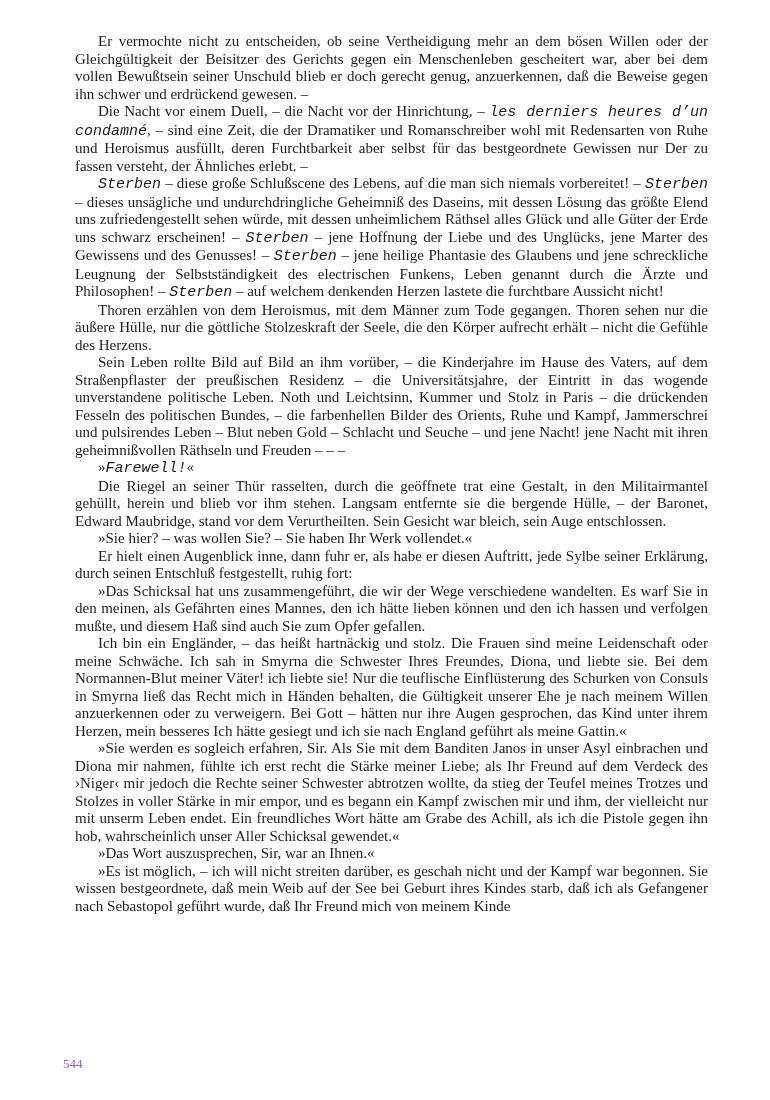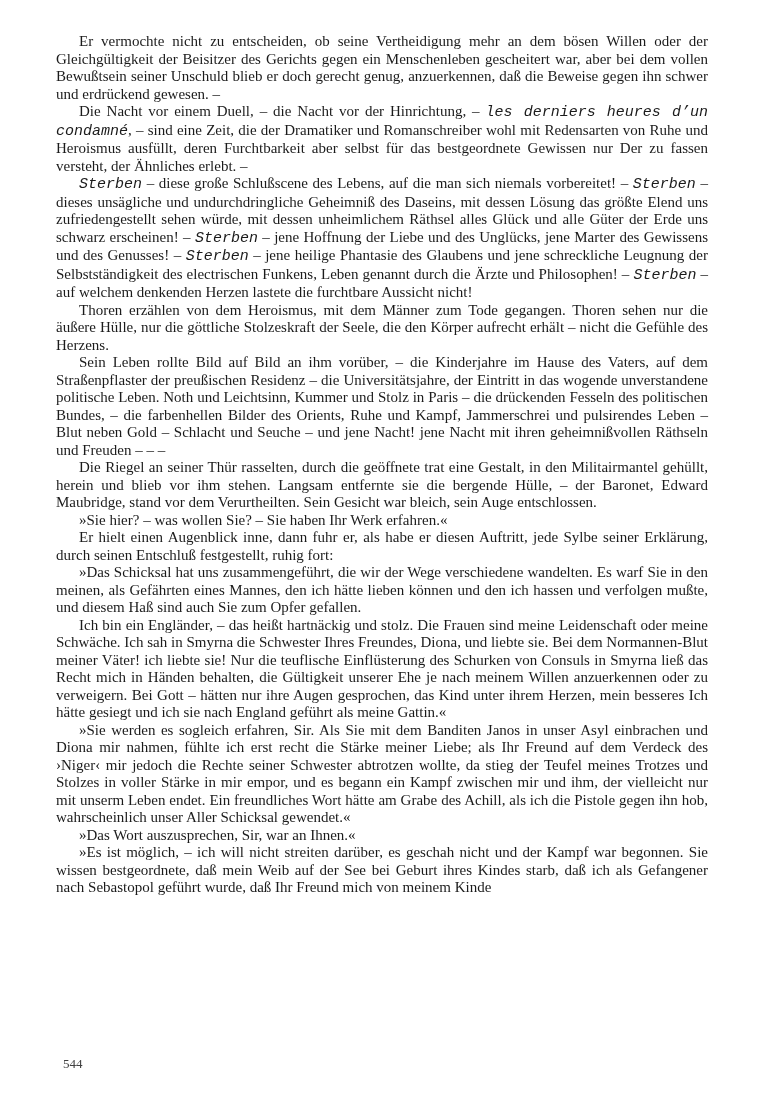--- a/index.html
+++ b/index.html
@@ -14,21 +14,21 @@
     color: #1b1b1b;
     position: relative;
     overflow: hidden;
   }
   .page {
     position: absolute;
     inset: 0;
   }
   .text-block {
     position: absolute;
-    left: 56px;
+    left: 75px;
     right: 62px;
     top: 33px;
     font-size: 15px;
     line-height: 17.5px;
     text-align: justify;
     hyphens: auto;
     -webkit-hyphens: auto;
   }
   .para {
     margin: 0;
@@ -37,35 +37,36 @@
   }
   .para em {
     font-style: italic;
     font-family: Liberation Mono, monospace;
   }
   .page-number {
     position: absolute;
     left: 63px;
     top: 1056px;
     font-size: 13px;
-    color: #404040;
+    color: #8b5cf6;
   }
 </style>
 </head>
 <body>
 
 <div class="page">
   <div class="text-block">
       <p class="para"><span>Er vermochte nicht zu entscheiden, ob seine Vertheidigung mehr an dem bösen Willen oder der Gleichgültigkeit der Beisitzer des Gerichts gegen ein Menschenleben gescheitert war, aber bei dem vollen Bewußtsein seiner Unschuld blieb er doch gerecht genug, anzuerkennen, daß die Beweise gegen ihn schwer und erdrückend gewesen. –</span></p>
       <p class="para"><span>Die Nacht vor einem Duell, – die Nacht vor der Hinrichtung, – </span><em>les derniers heures d’un condamné</em><span>, – sind eine Zeit, die der Dramatiker und Romanschreiber wohl mit Redensarten von Ruhe und Heroismus ausfüllt, deren Furchtbarkeit aber selbst für das bestgeordnete Gewissen nur Der zu fassen versteht, der Ähnliches erlebt. –</span></p>
       <p class="para"><em>Sterben</em><span> – diese große Schlußscene des Lebens, auf die man sich niemals vorbereitet! – </span><em>Sterben</em><span> – dieses unsägliche und undurchdringliche Geheimniß des Daseins, mit dessen Lösung das größte Elend uns zufriedengestellt sehen würde, mit dessen unheimlichem Räthsel alles Glück und alle Güter der Erde uns schwarz erscheinen! – </span><em>Sterben</em><span> – jene Hoffnung der Liebe und des Unglücks, jene Marter des Gewissens und des Genusses! – </span><em>Sterben</em><span> – jene heilige Phantasie des Glaubens und jene schreckliche Leugnung der Selbstständigkeit des electrischen Funkens, Leben genannt durch die Ärzte und Philosophen! – </span><em>Sterben</em><span> – auf welchem denkenden Herzen lastete die furchtbare Aussicht nicht!</span></p>
       <p class="para"><span>Thoren erzählen von dem Heroismus, mit dem Männer zum Tode gegangen. Thoren sehen nur die äußere Hülle, nur die göttliche Stolzeskraft der Seele, die den Körper aufrecht erhält – nicht die Gefühle des Herzens.</span></p>
       <p class="para"><span>Sein Leben rollte Bild auf Bild an ihm vorüber, – die Kinderjahre im Hause des Vaters, auf dem Straßenpflaster der preußischen Residenz – die Universitätsjahre, der Eintritt in das wogende unverstandene politische Leben. Noth und Leichtsinn, Kummer und Stolz in Paris – die drückenden Fesseln des politischen Bundes, – die farbenhellen Bilder des Orients, Ruhe und Kampf, Jammerschrei und pulsirendes Leben – Blut neben Gold – Schlacht und Seuche – und jene Nacht! jene Nacht mit ihren geheimnißvollen Räthseln und Freuden – – –</span></p>
+      <p class="para"><span>»</span><em>Farewell!</em><span>«</span></p>
       <p class="para"><span>Die Riegel an seiner Thür rasselten, durch die geöffnete trat eine Gestalt, in den Militairmantel gehüllt, herein und blieb vor ihm stehen. Langsam entfernte sie die bergende Hülle, – der Baronet, Edward Maubridge, stand vor dem Verurtheilten. Sein Gesicht war bleich, sein Auge entschlossen.</span></p>
-      <p class="para"><span>»Sie hier? – was wollen Sie? – Sie haben Ihr Werk erfahren.«</span></p>
+      <p class="para"><span>»Sie hier? – was wollen Sie? – Sie haben Ihr Werk vollendet.«</span></p>
       <p class="para"><span>Er hielt einen Augenblick inne, dann fuhr er, als habe er diesen Auftritt, jede Sylbe seiner Erklärung, durch seinen Entschluß festgestellt, ruhig fort:</span></p>
       <p class="para"><span>»Das Schicksal hat uns zusammengeführt, die wir der Wege verschiedene wandelten. Es warf Sie in den meinen, als Gefährten eines Mannes, den ich hätte lieben können und den ich hassen und verfolgen mußte, und diesem Haß sind auch Sie zum Opfer gefallen.</span></p>
       <p class="para"><span>Ich bin ein Engländer, – das heißt hartnäckig und stolz. Die Frauen sind meine Leidenschaft oder meine Schwäche. Ich sah in Smyrna die Schwester Ihres Freundes, Diona, und liebte sie. Bei dem Normannen-Blut meiner Väter! ich liebte sie! Nur die teuflische Einflüsterung des Schurken von Consuls in Smyrna ließ das Recht mich in Händen behalten, die Gültigkeit unserer Ehe je nach meinem Willen anzuerkennen oder zu verweigern. Bei Gott – hätten nur ihre Augen gesprochen, das Kind unter ihrem Herzen, mein besseres Ich hätte gesiegt und ich sie nach England geführt als meine Gattin.«</span></p>
       <p class="para"><span>»Sie werden es sogleich erfahren, Sir. Als Sie mit dem Banditen Janos in unser Asyl einbrachen und Diona mir nahmen, fühlte ich erst recht die Stärke meiner Liebe; als Ihr Freund auf dem Verdeck des ›Niger‹ mir jedoch die Rechte seiner Schwester abtrotzen wollte, da stieg der Teufel meines Trotzes und Stolzes in voller Stärke in mir empor, und es begann ein Kampf zwischen mir und ihm, der vielleicht nur mit unserm Leben endet. Ein freundliches Wort hätte am Grabe des Achill, als ich die Pistole gegen ihn hob, wahrscheinlich unser Aller Schicksal gewendet.«</span></p>
       <p class="para"><span>»Das Wort auszusprechen, Sir, war an Ihnen.«</span></p>
       <p class="para"><span>»Es ist möglich, – ich will nicht streiten darüber, es geschah nicht und der Kampf war begonnen. Sie wissen bestgeordnete, daß mein Weib auf der See bei Geburt ihres Kindes starb, daß ich als Gefangener nach Sebastopol geführt wurde, daß Ihr Freund mich von meinem Kinde</span></p>
     </div>
   <div class="page-number">544</div>
 </div>
 

